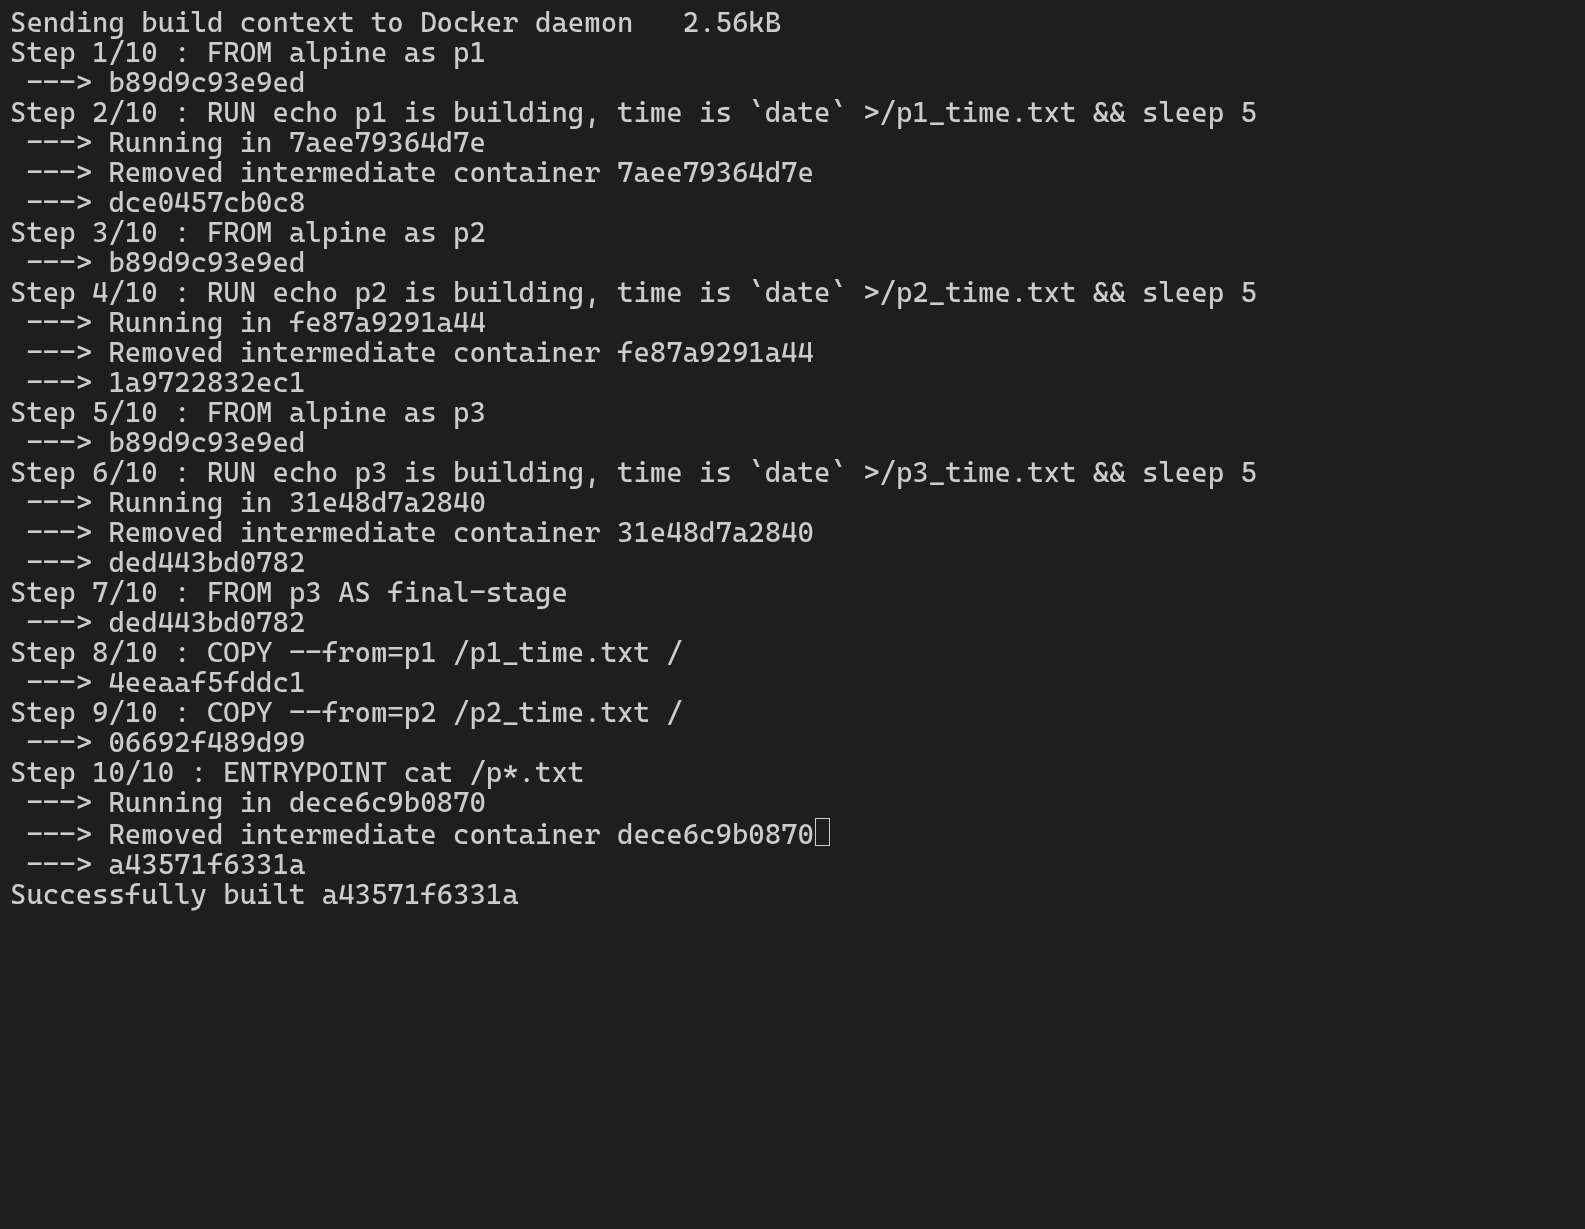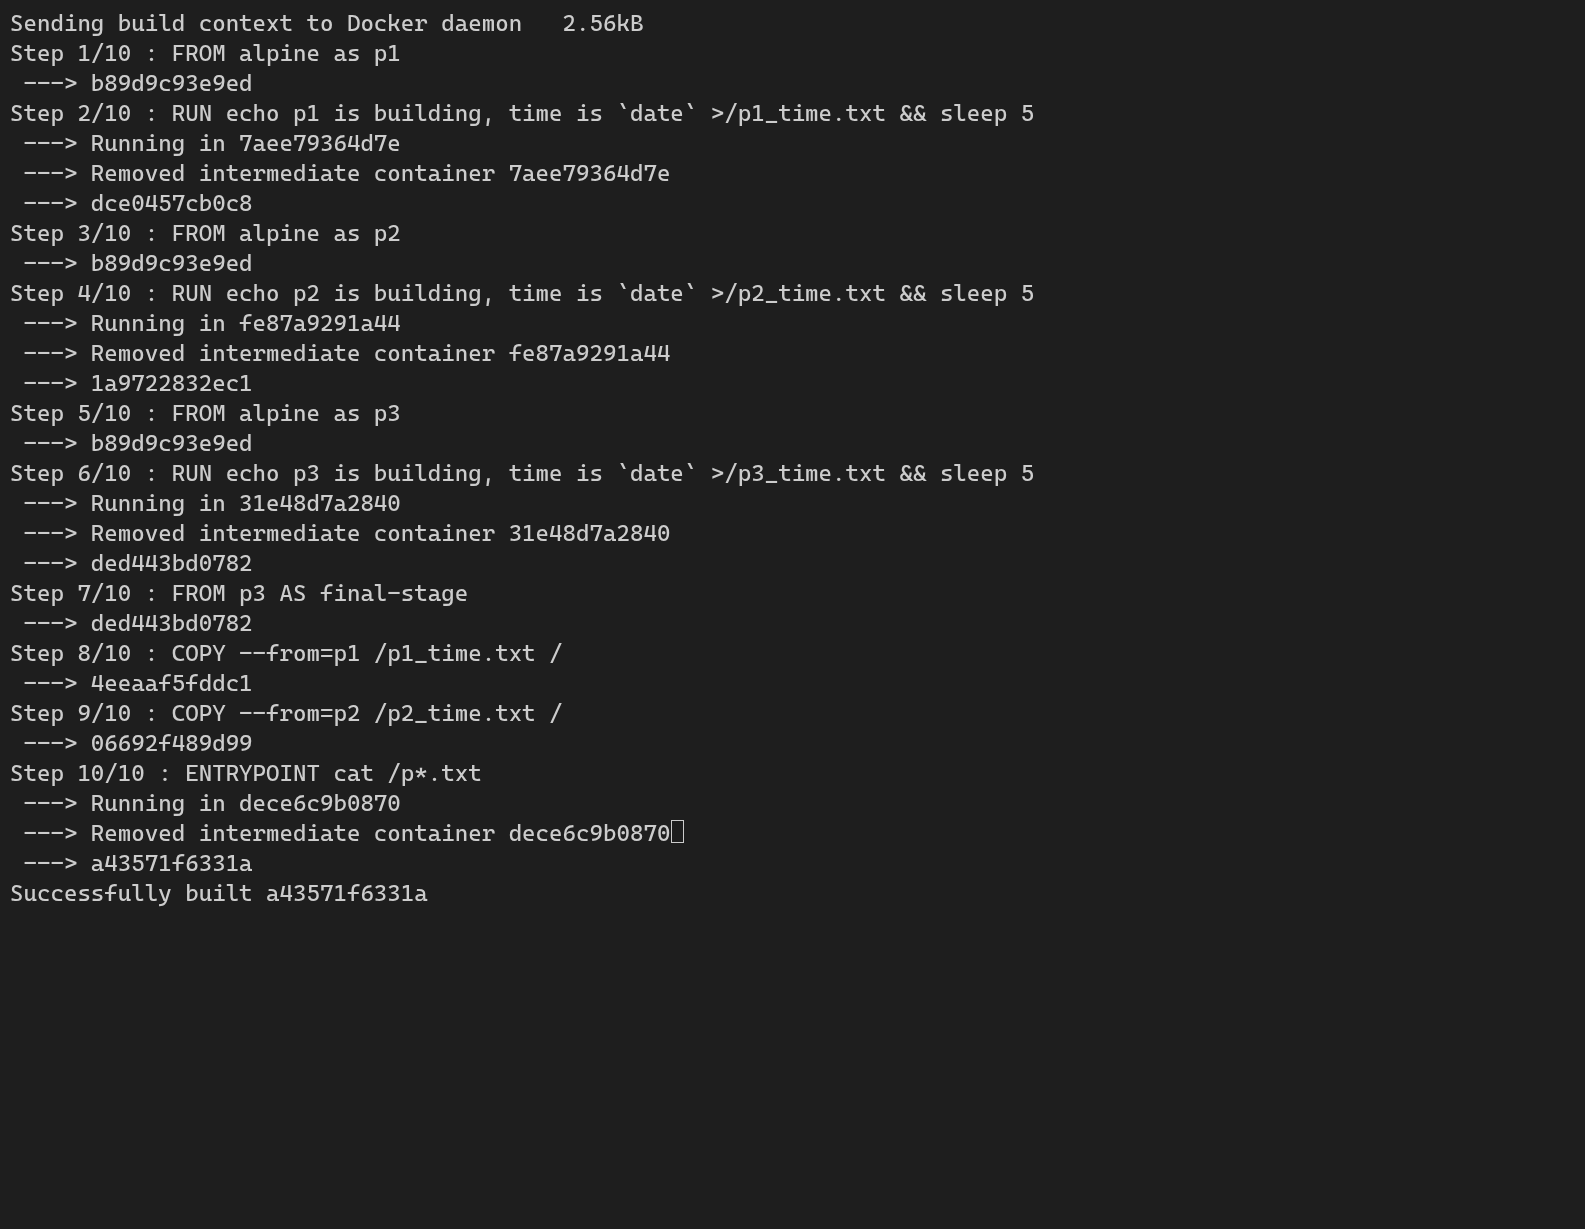--- a/index.html
+++ b/index.html
@@ -7,21 +7,21 @@
     padding: 0;
     background: #1e1e1e;
     width: 1585px;
     height: 1229px;
     overflow: hidden;
   }
   pre.terminal {
     margin: 0;
     padding: 8px 0 0 10px;
     font-family: "Cascadia Mono", "Consolas", "Liberation Mono", monospace;
-    font-size: 23px;
+    font-size: 28px;
     line-height: 30px;
     color: #cccccc;
     white-space: pre;
     letter-spacing: 0px;
     font-variant-ligatures: none;
   }
   .cursor-box {
     display: inline-block;
     width: 0.55em;
     height: 1em;

